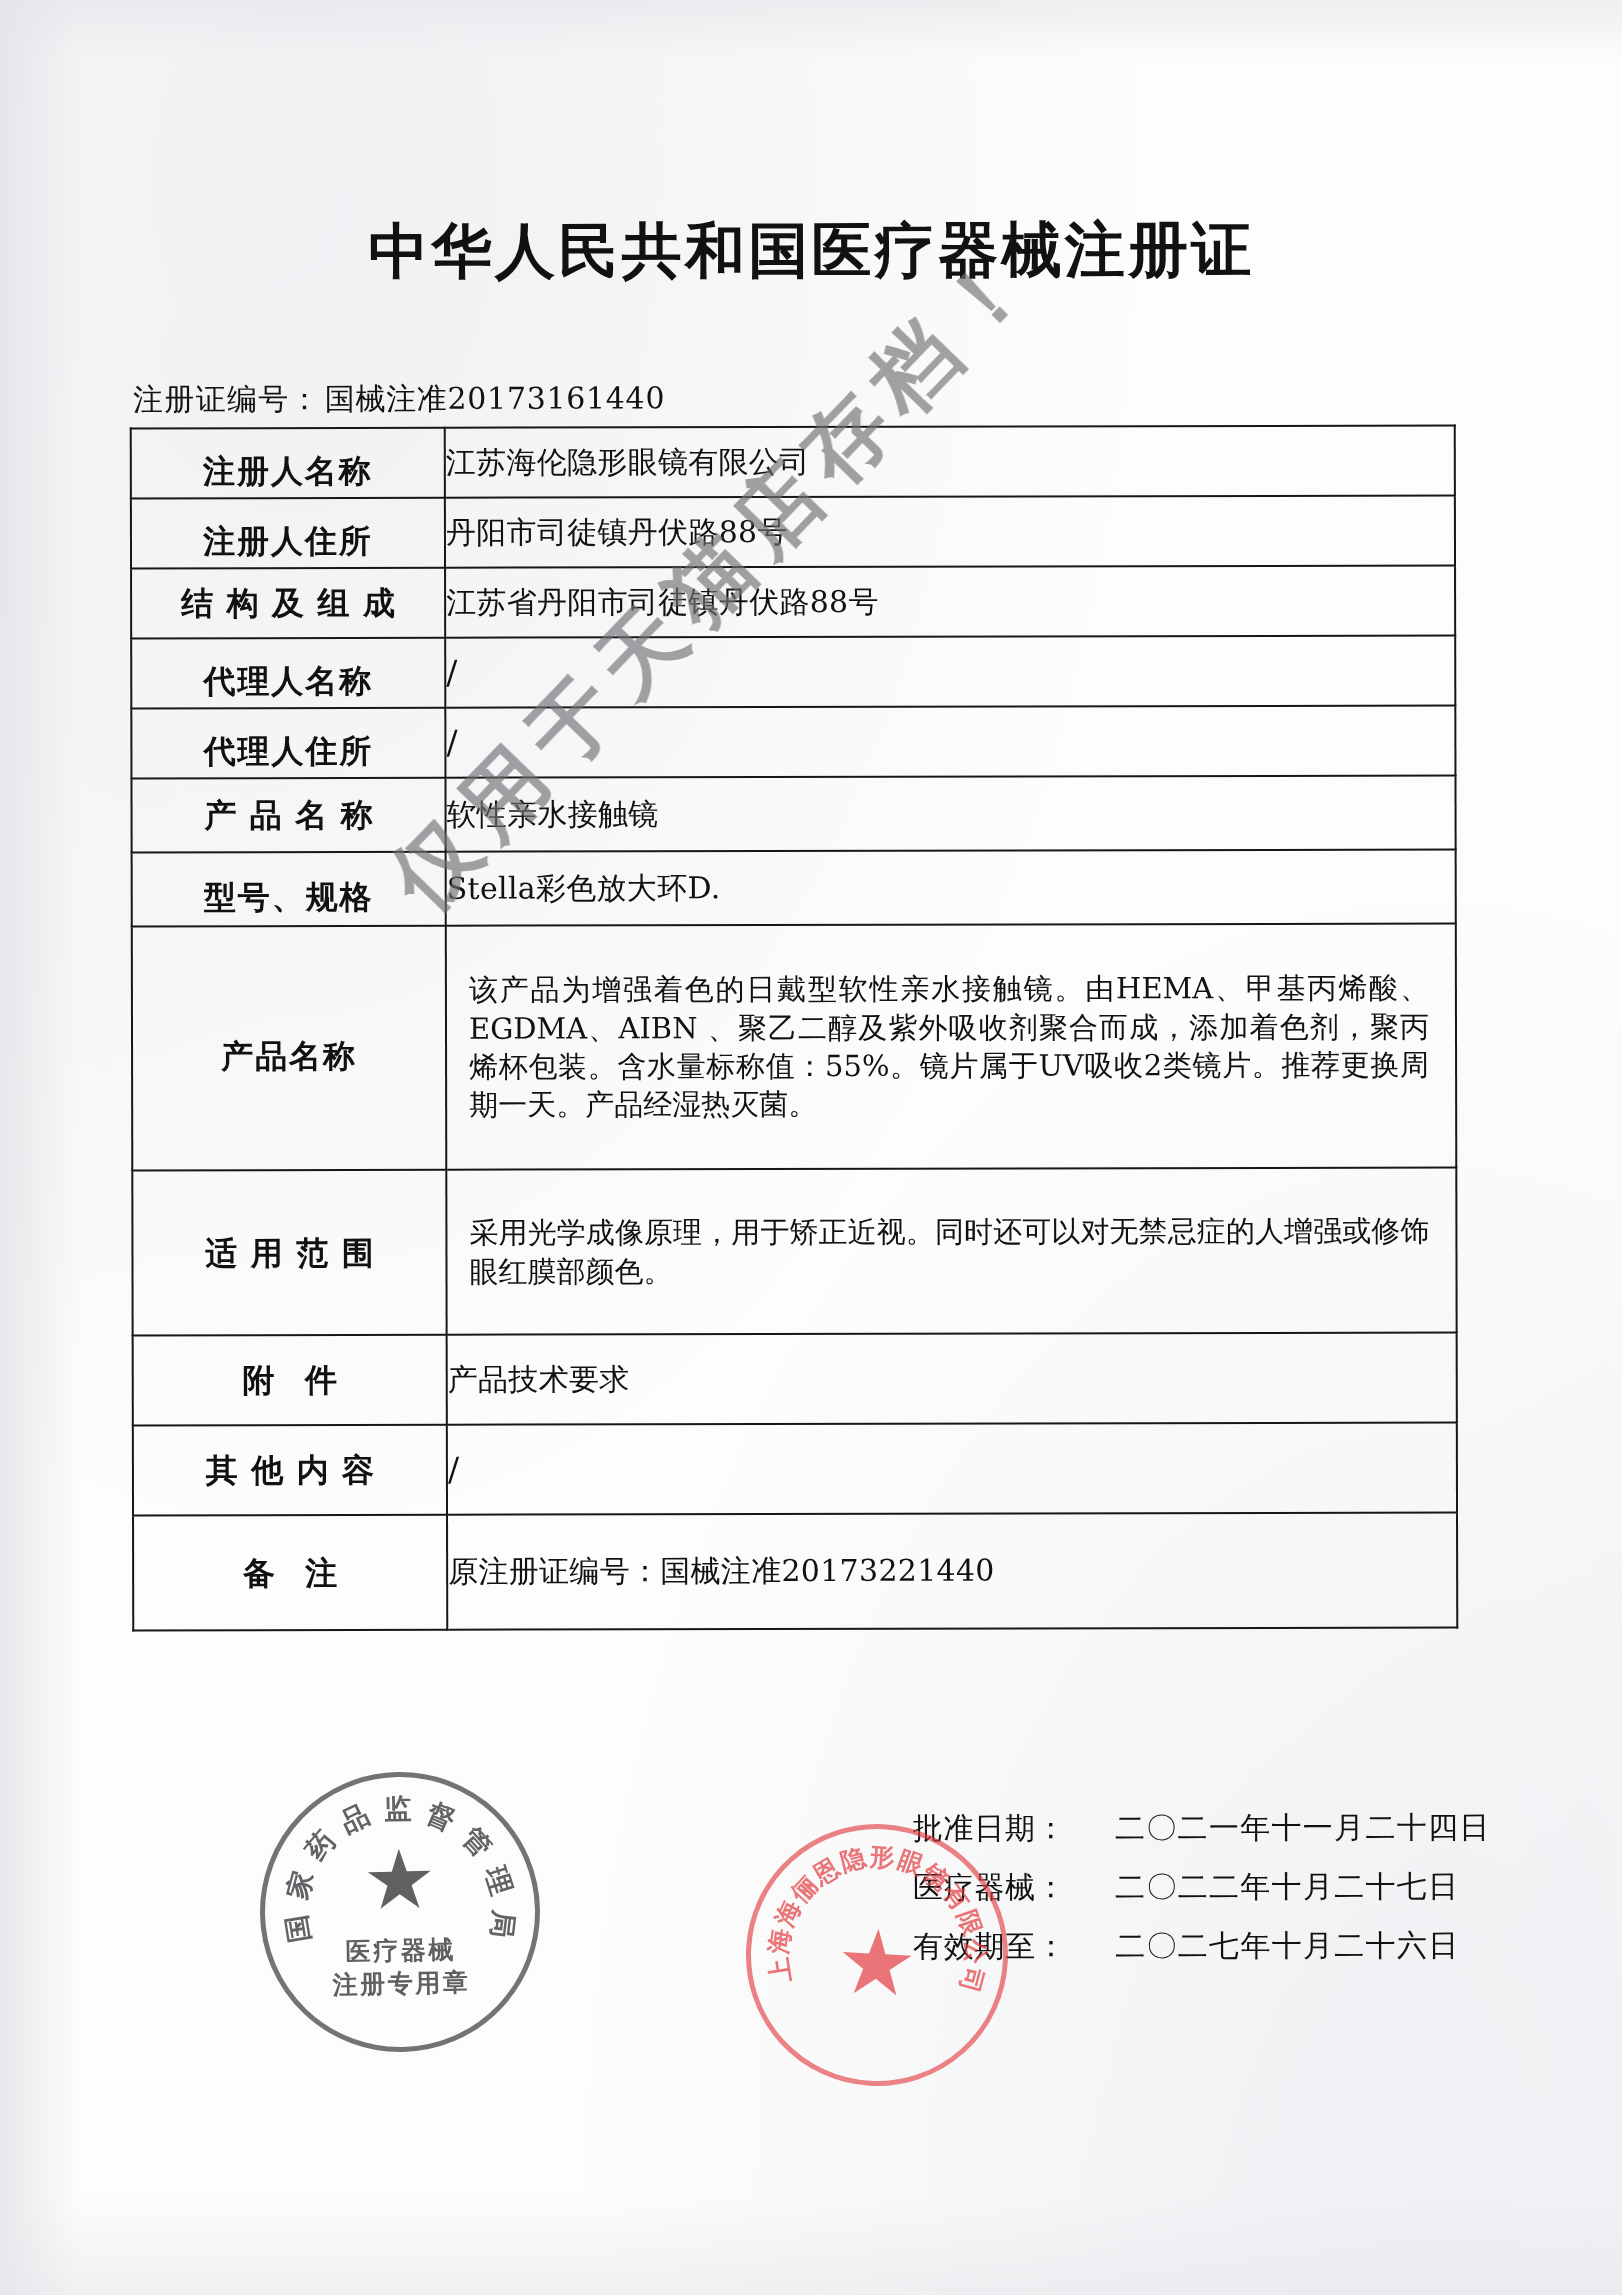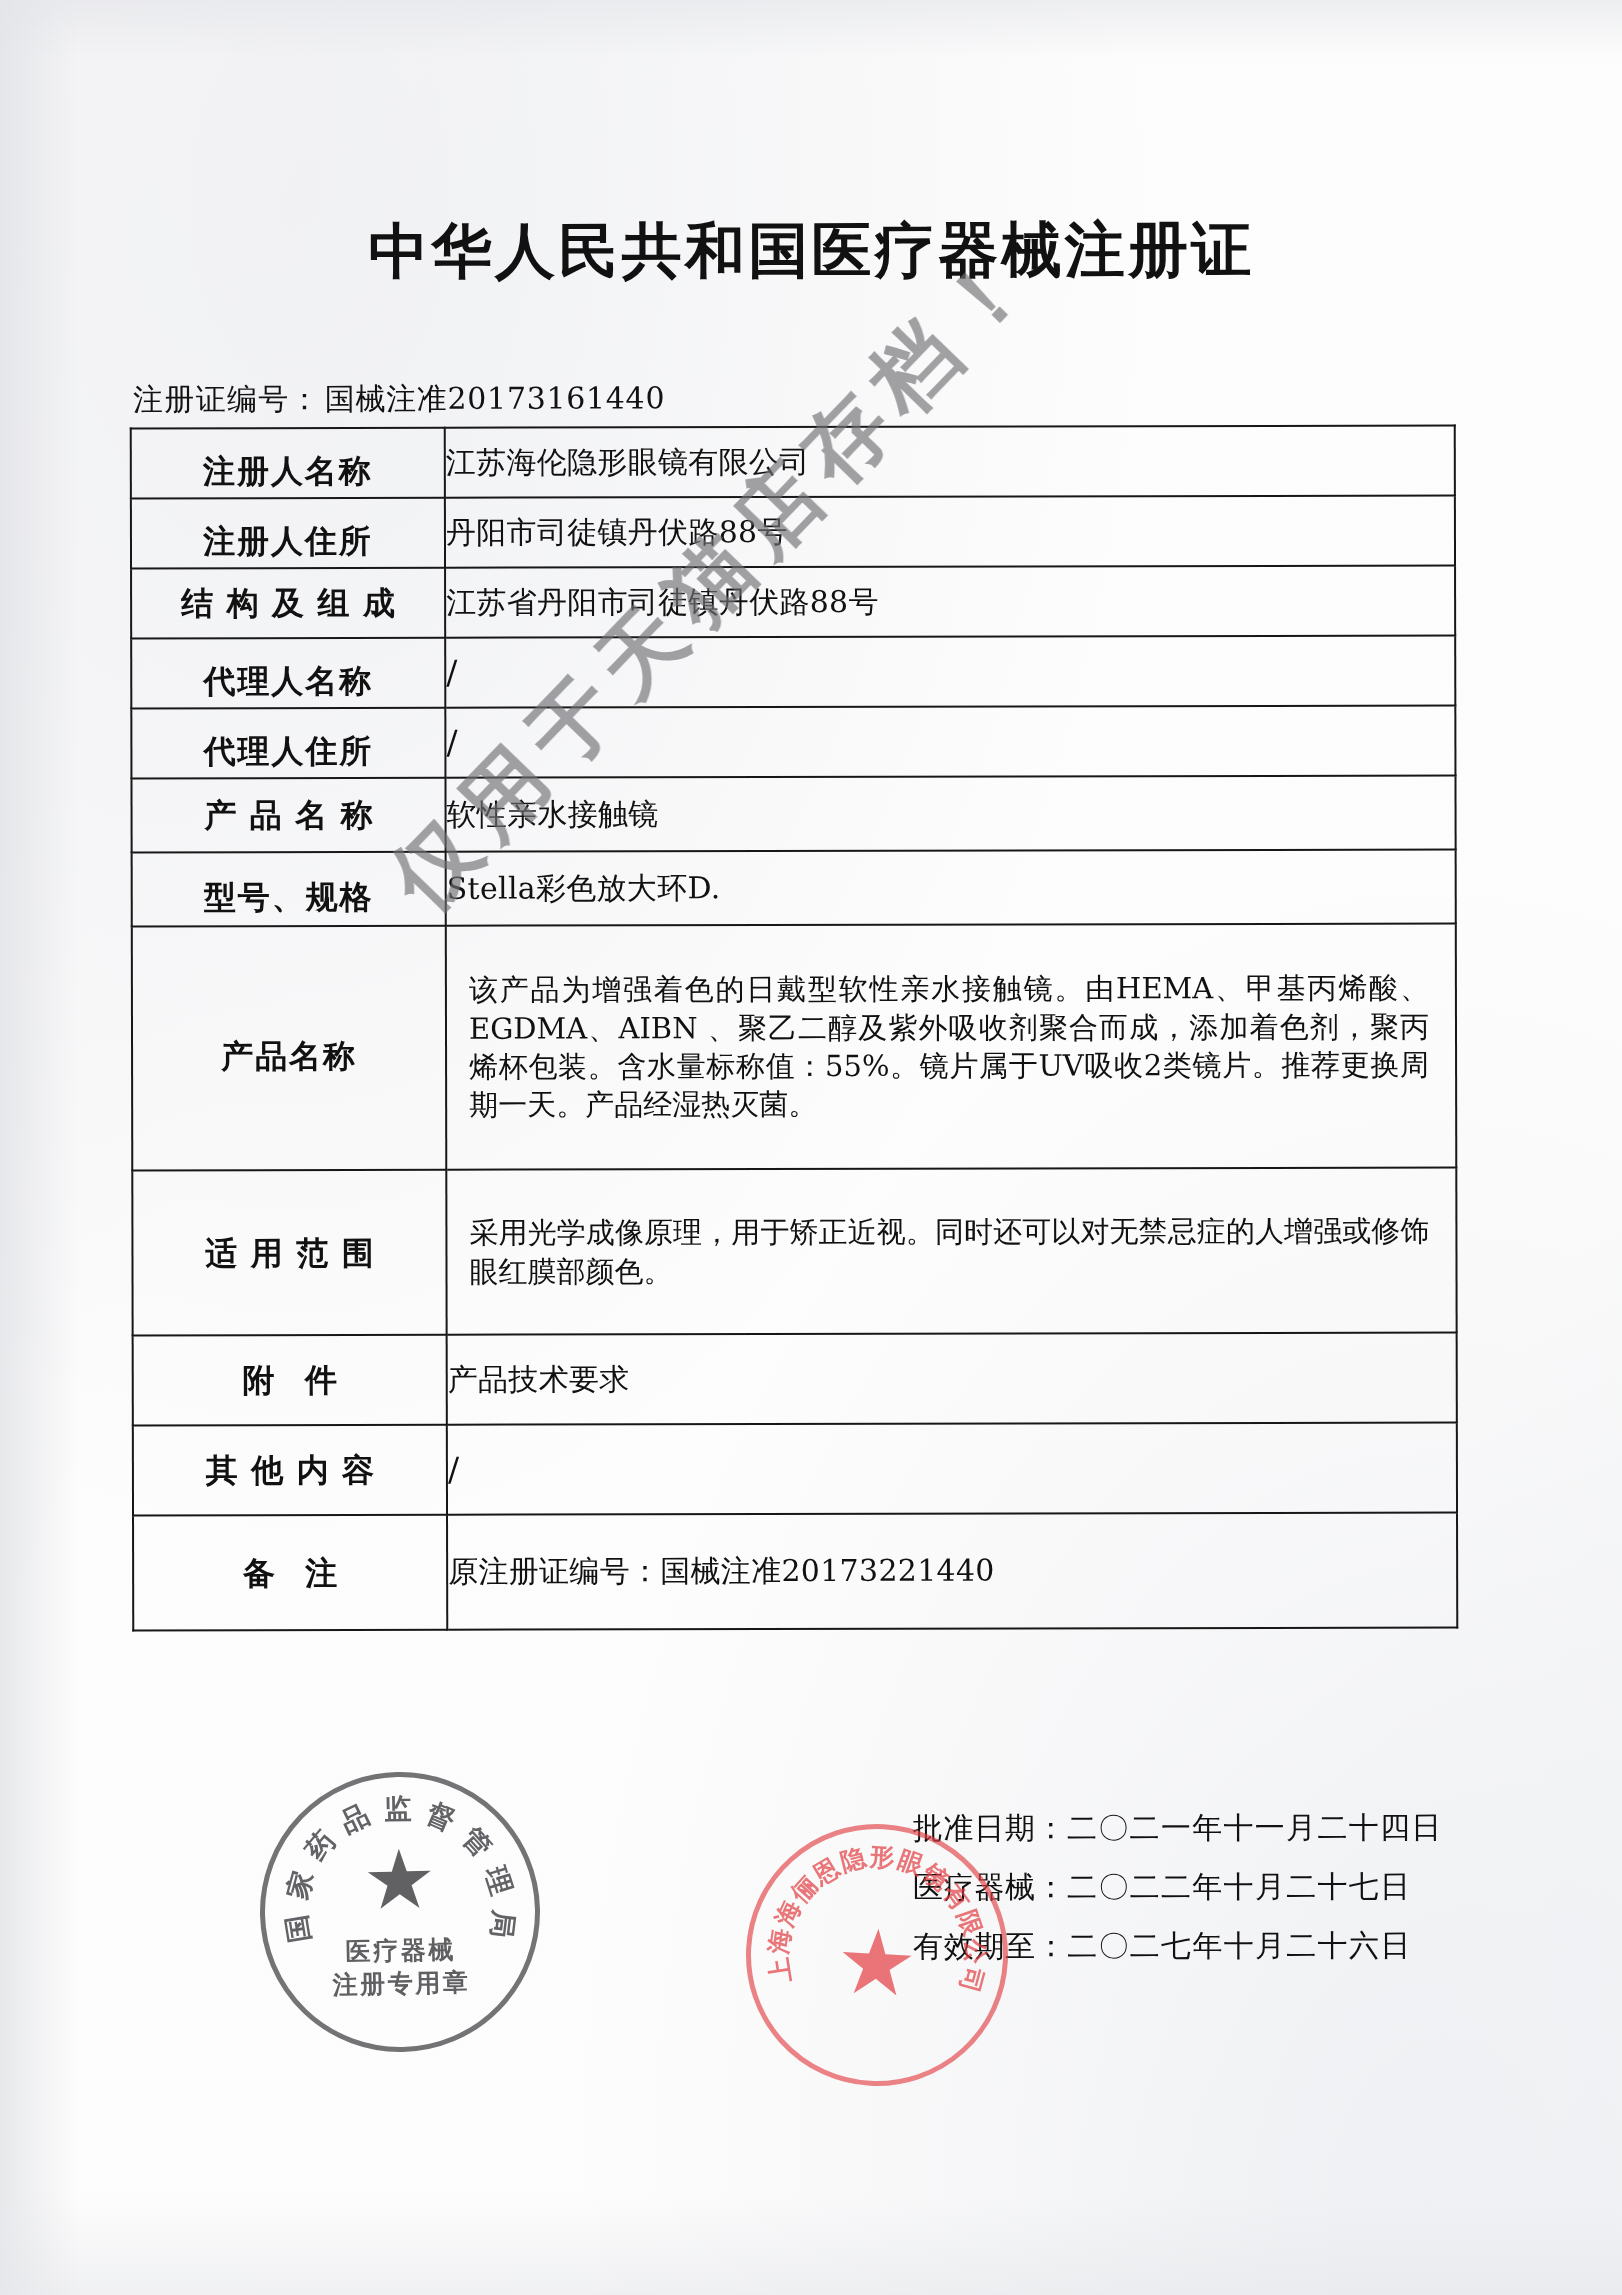--- a/index.html
+++ b/index.html
@@ -173,21 +173,21 @@
     transform: rotate(-0.12deg);
   }
   .date-row {
     display: flex;
     align-items: baseline;
     margin-bottom: 29px;
     white-space: nowrap;
   }
   .date-label { letter-spacing: 0.7px; }
   .date-colon { margin: 0 1.3px 0 0; }
-  .date-value { letter-spacing: 1.3px; }
+  .date-value { letter-spacing: 1.3px; margin-left: 48px; }
 
   
   .seal-black {
     position: absolute;
     left: 260px;
     top: 1768px;
     width: 280px;
     height: 280px;
     border-radius: 50%;
     border: 5.9px solid rgba(38,38,42,0.78);

